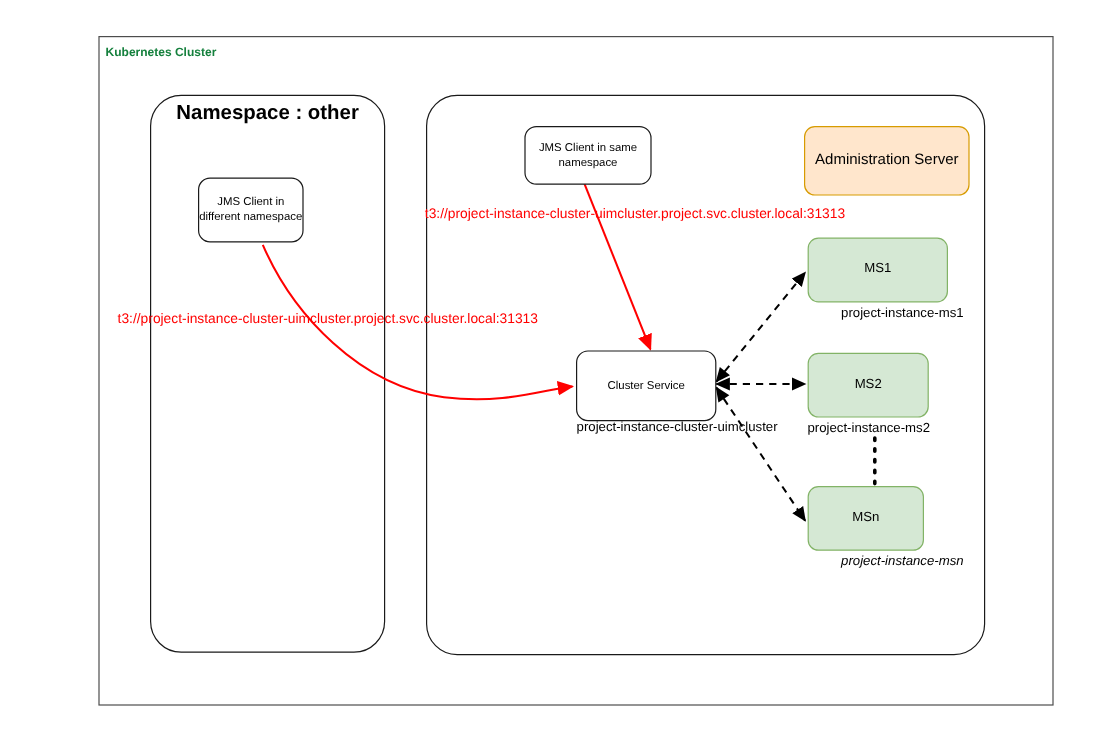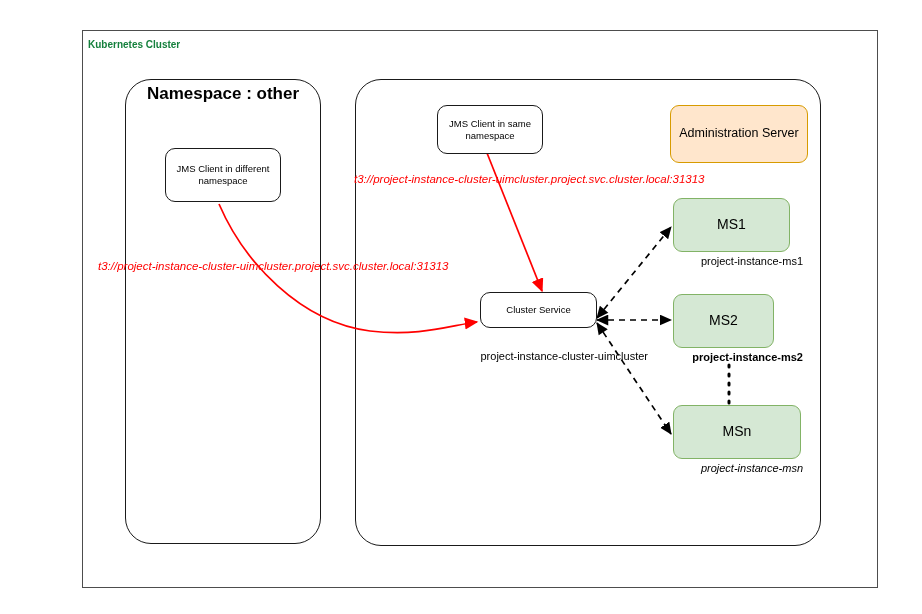--- a/index.html
+++ b/index.html
@@ -76,37 +76,36 @@
   .node-admin {
     border: 1.6px solid #d79b00;
     background: #ffe6cc;
     font-size: 12.5px;
     color: #000000;
     border-radius: 9px;
   }
   .node-ms {
     border: 1.4px solid #82b366;
     background: #d5e8d4;
-    font-size: 14px;
+    font-size: 11px;
     color: #000000;
     border-radius: 9px;
   }
 
   
   .caption {
     position: absolute;
     font-size: 11px;
     color: #000000;
     text-align: right;
     white-space: nowrap;
   }
   .url-label {
     position: absolute;
     font-size: 11.5px;
-    font-style: italic;
     color: #ff0000;
     white-space: nowrap;
   }
 </style>
 </head>
 <body>
 
 <div id="canvas">
 
   <div class="outer-box" style="left:82px; top:30px; width:796px; height:558px;"></div>
@@ -136,35 +135,35 @@
 
     <path d="M 597,318 L 671,227" fill="none" stroke="#000000" stroke-width="1.7" stroke-dasharray="6,5" marker-end="url(#blkArrow)" marker-start="url(#blkArrowStart)"></path>
 
     <path d="M 597,320 L 671,320" fill="none" stroke="#000000" stroke-width="1.7" stroke-dasharray="6,5" marker-end="url(#blkArrow)" marker-start="url(#blkArrowStart)"></path>
 
     <path d="M 597,323 L 671,434" fill="none" stroke="#000000" stroke-width="1.7" stroke-dasharray="6,5" marker-end="url(#blkArrow)" marker-start="url(#blkArrowStart)"></path>
 
     <line x1="729" y1="365" x2="729" y2="405" stroke="#000000" stroke-width="3" stroke-dasharray="2,7" stroke-linecap="round"></line>
   </svg>
 
-  <div class="node node-plain" style="left:165px; top:148px; width:116px; height:54px;">JMS Client in different namespace</div>
+  <div class="node node-plain" style="left:165px; top:148px; width:88px; height:54px;">JMS Client in different namespace</div>
 
   <div class="node node-plain" style="left:437px; top:105px; width:106px; height:49px;">JMS Client in same namespace</div>
 
   <div class="node node-admin" style="left:670px; top:105px; width:138px; height:58px;">Administration Server</div>
 
-  <div class="node node-plain" style="left:480px; top:292px; width:117px; height:36px; border-width:1.8px;">Cluster Service</div>
+  <div class="node node-plain" style="left:480px; top:292px; width:117px; height:59px; border-width:1.8px;">Cluster Service</div>
   <div class="caption" style="left:430px; top:350px; width:218px;">project-instance-cluster-uimcluster</div>
 
   <div class="node node-ms" style="left:673px; top:198px; width:117px; height:54px;">MS1</div>
   <div class="caption" style="left:661px; top:255px; width:142px;">project-instance-ms1</div>
 
   <div class="node node-ms" style="left:673px; top:294px; width:101px; height:54px;">MS2</div>
-  <div class="caption" style="left:661px; top:351px; width:142px;font-weight:bold;">project-instance-ms2</div>
+  <div class="caption" style="left:633px; top:351px; width:142px;">project-instance-ms2</div>
 
-  <div class="node node-ms" style="left:673px; top:405px; width:128px; height:54px;">MSn</div>
+  <div class="node node-ms" style="left:673px; top:405px; width:97px; height:54px;">MSn</div>
   <div class="caption" style="left:661px; top:462px; width:142px;font-style:italic;">project-instance-msn</div>
 
   <div class="url-label" style="left:354px; top:173px;">t3://project-instance-cluster-uimcluster.project.svc.cluster.local:31313</div>
 
   <div class="url-label" style="left:98px; top:260px;">t3://project-instance-cluster-uimcluster.project.svc.cluster.local:31313</div>
 
 </div>
 
 </body></html>

